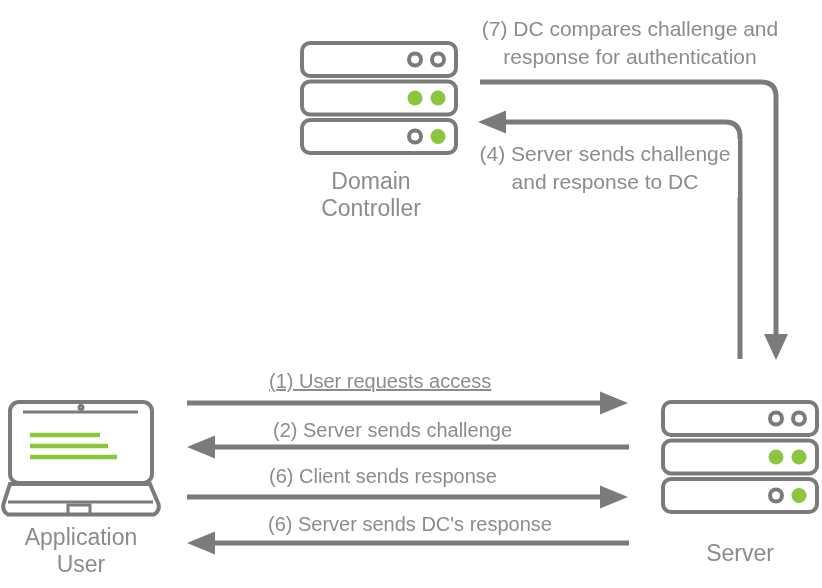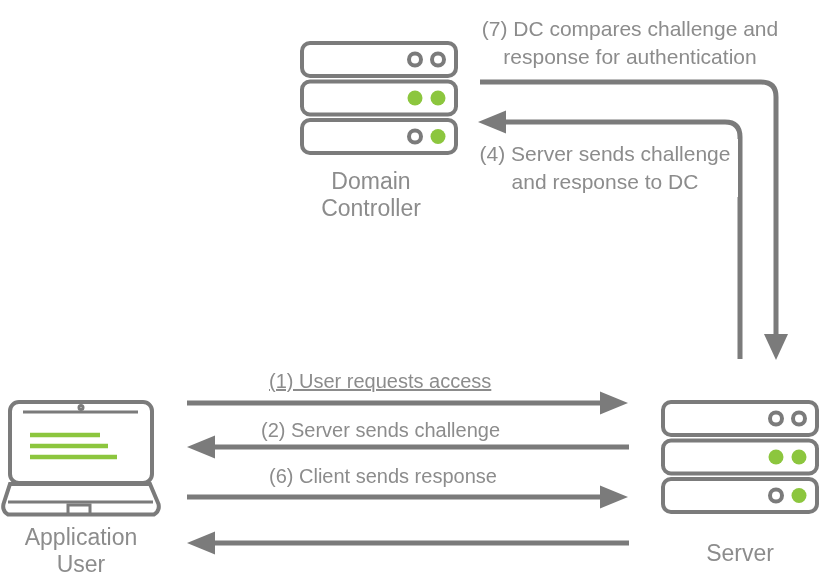--- a/index.html
+++ b/index.html
@@ -129,24 +129,25 @@
   </svg>
 
   <div class="step-label multiline" style="left:470px;top:14px;width:312px;">(7) DC compares challenge and
 response for authentication</div>
 
   <div class="step-label multiline" style="left:472px;top:139px;width:258px;">(4) Server sends challenge
 and response to DC</div>
 
   <div class="step-label" style="left:264px;top:368px;text-decoration:underline;">(1) User requests access</div>
 
-  <div class="step-label" style="left:256px;top:417px;">(2) Server sends challenge</div>
+  <div class="step-label" style="left:268px;top:417px;">(2) Server sends challenge</div>
 
   <div class="step-label" style="left:264px;top:463px;">(6) Client sends response</div>
 
+  <div class="step-label" style="left:263px;top:511px;">(6) Server sends DC's response</div>
 
   <div class="entity-label" style="left:290px;top:168px;width:162px;">Domain
 Controller</div>
 
   <div class="entity-label" style="left:661px;top:540px;width:158px;">Server</div>
 
   <div class="entity-label" style="left:0px;top:524px;width:162px;">Application
 User</div>
 
 </div>

